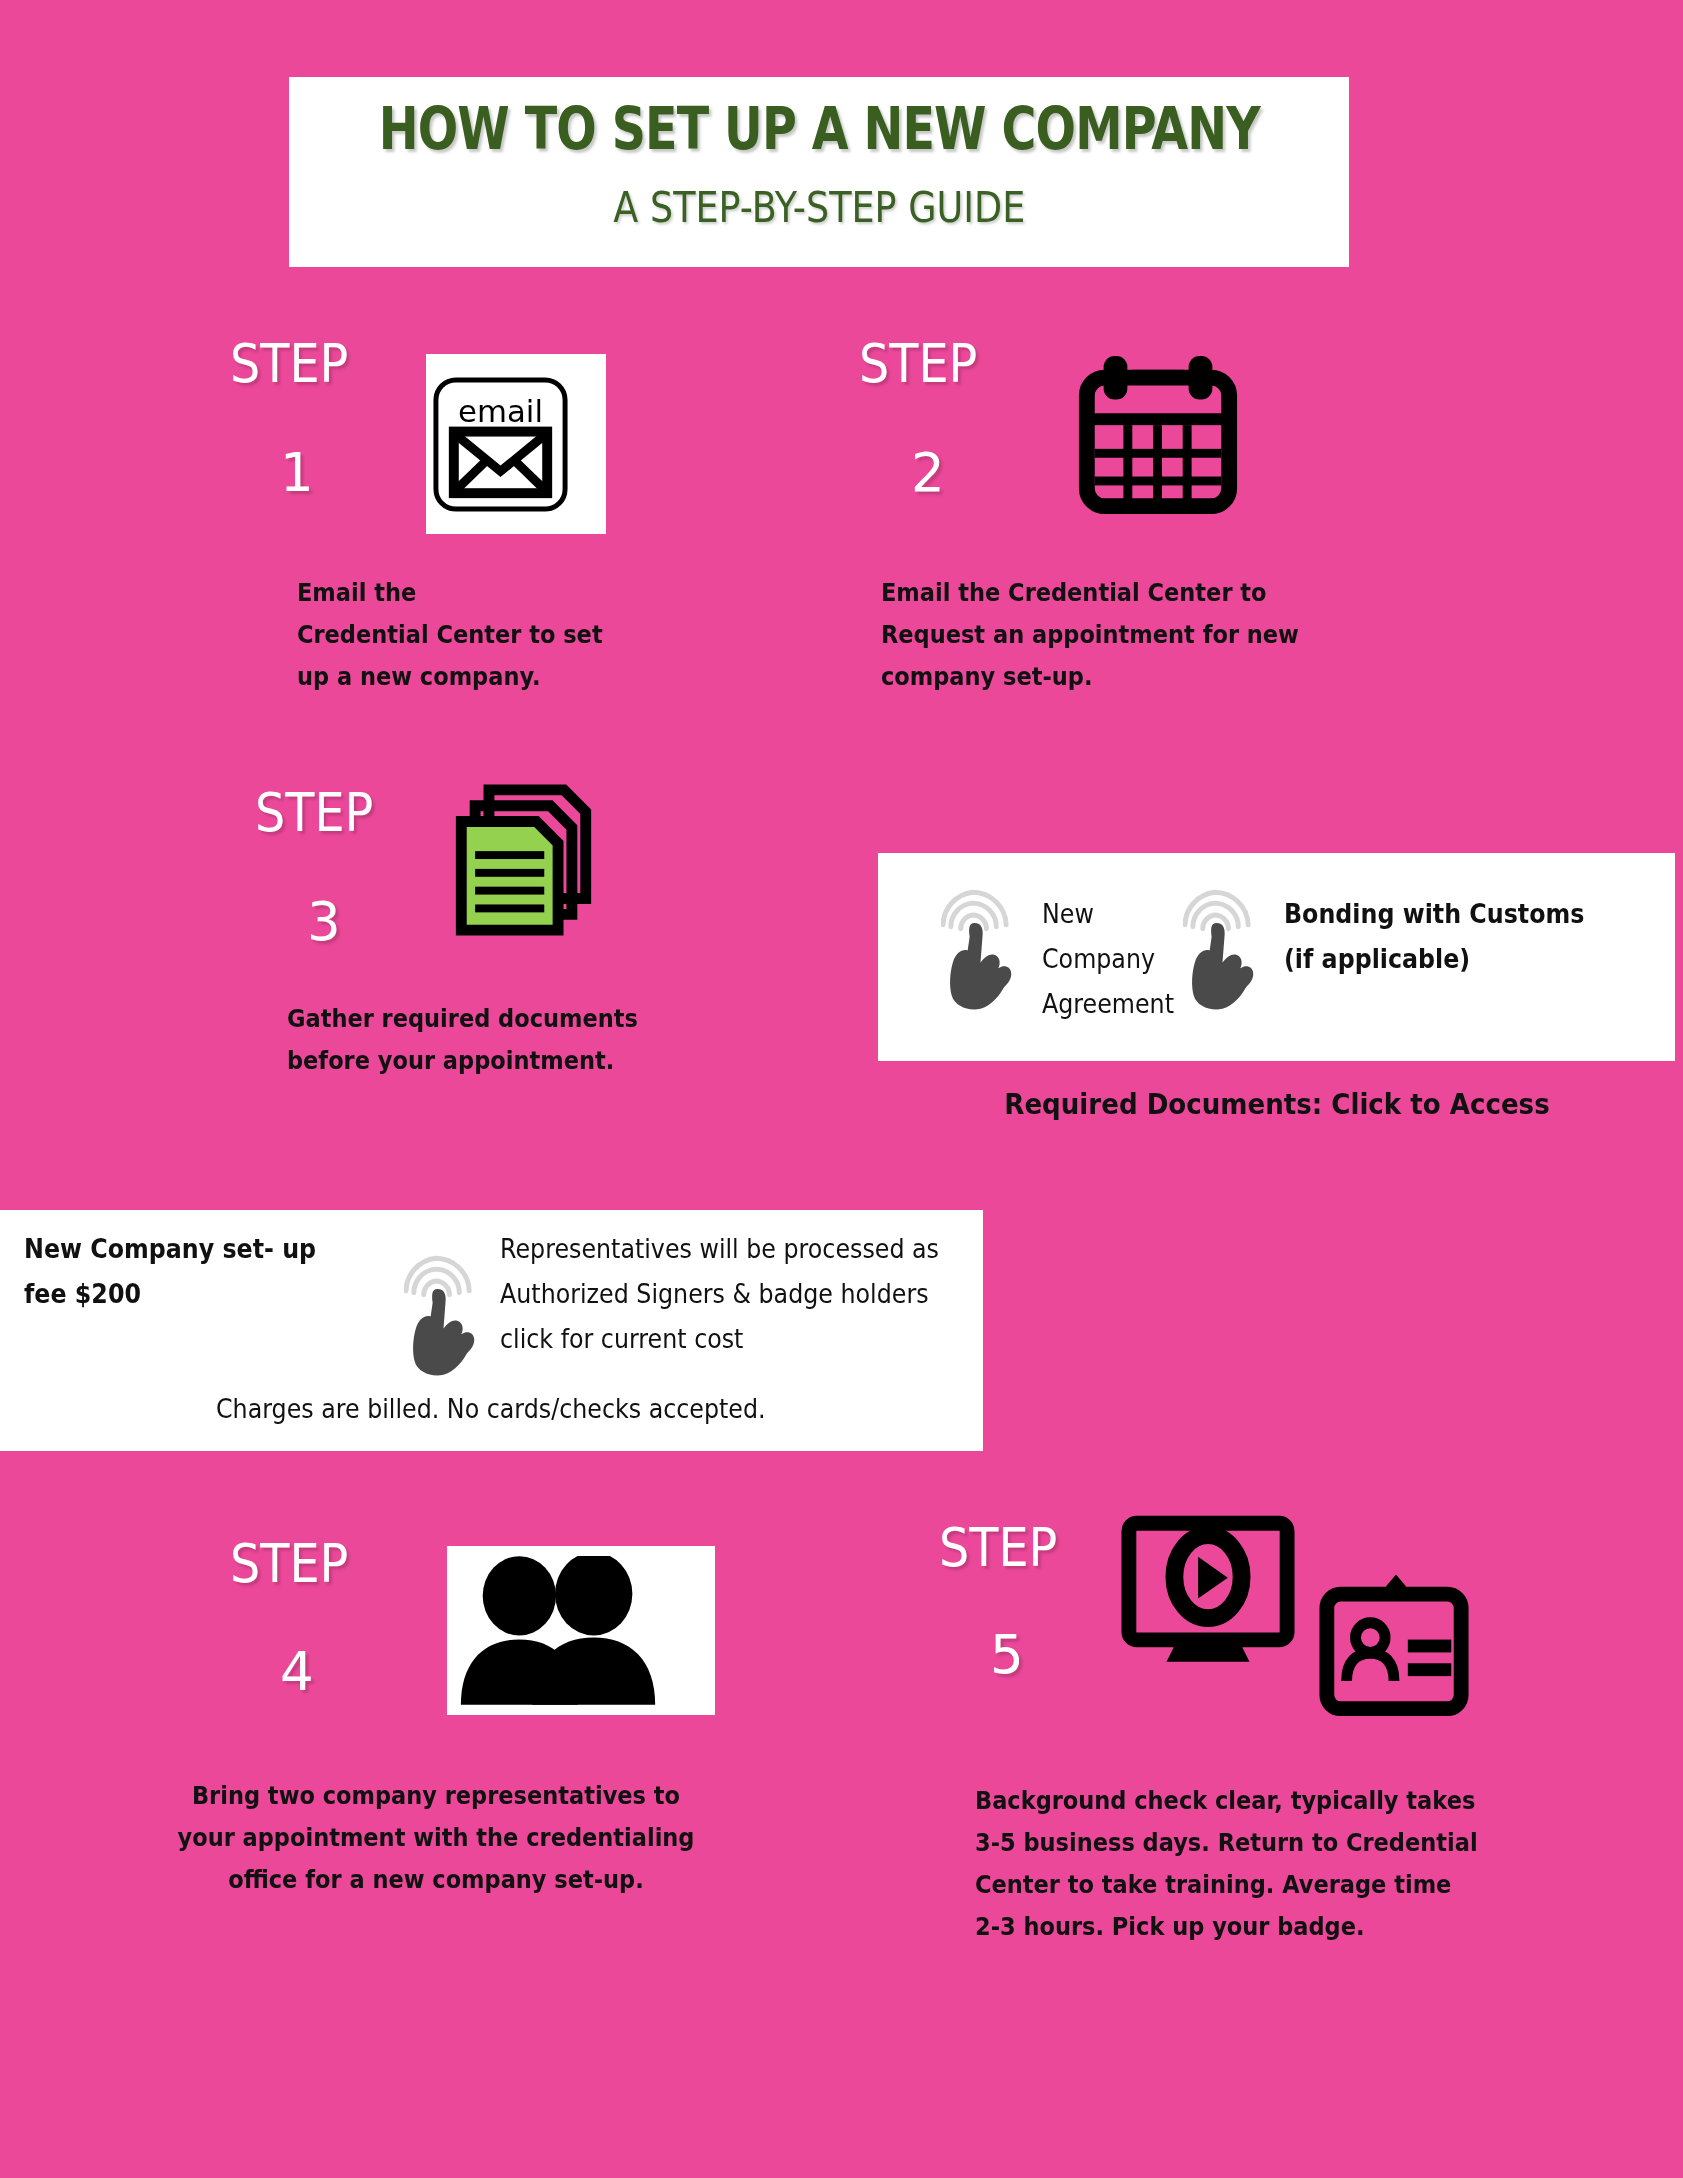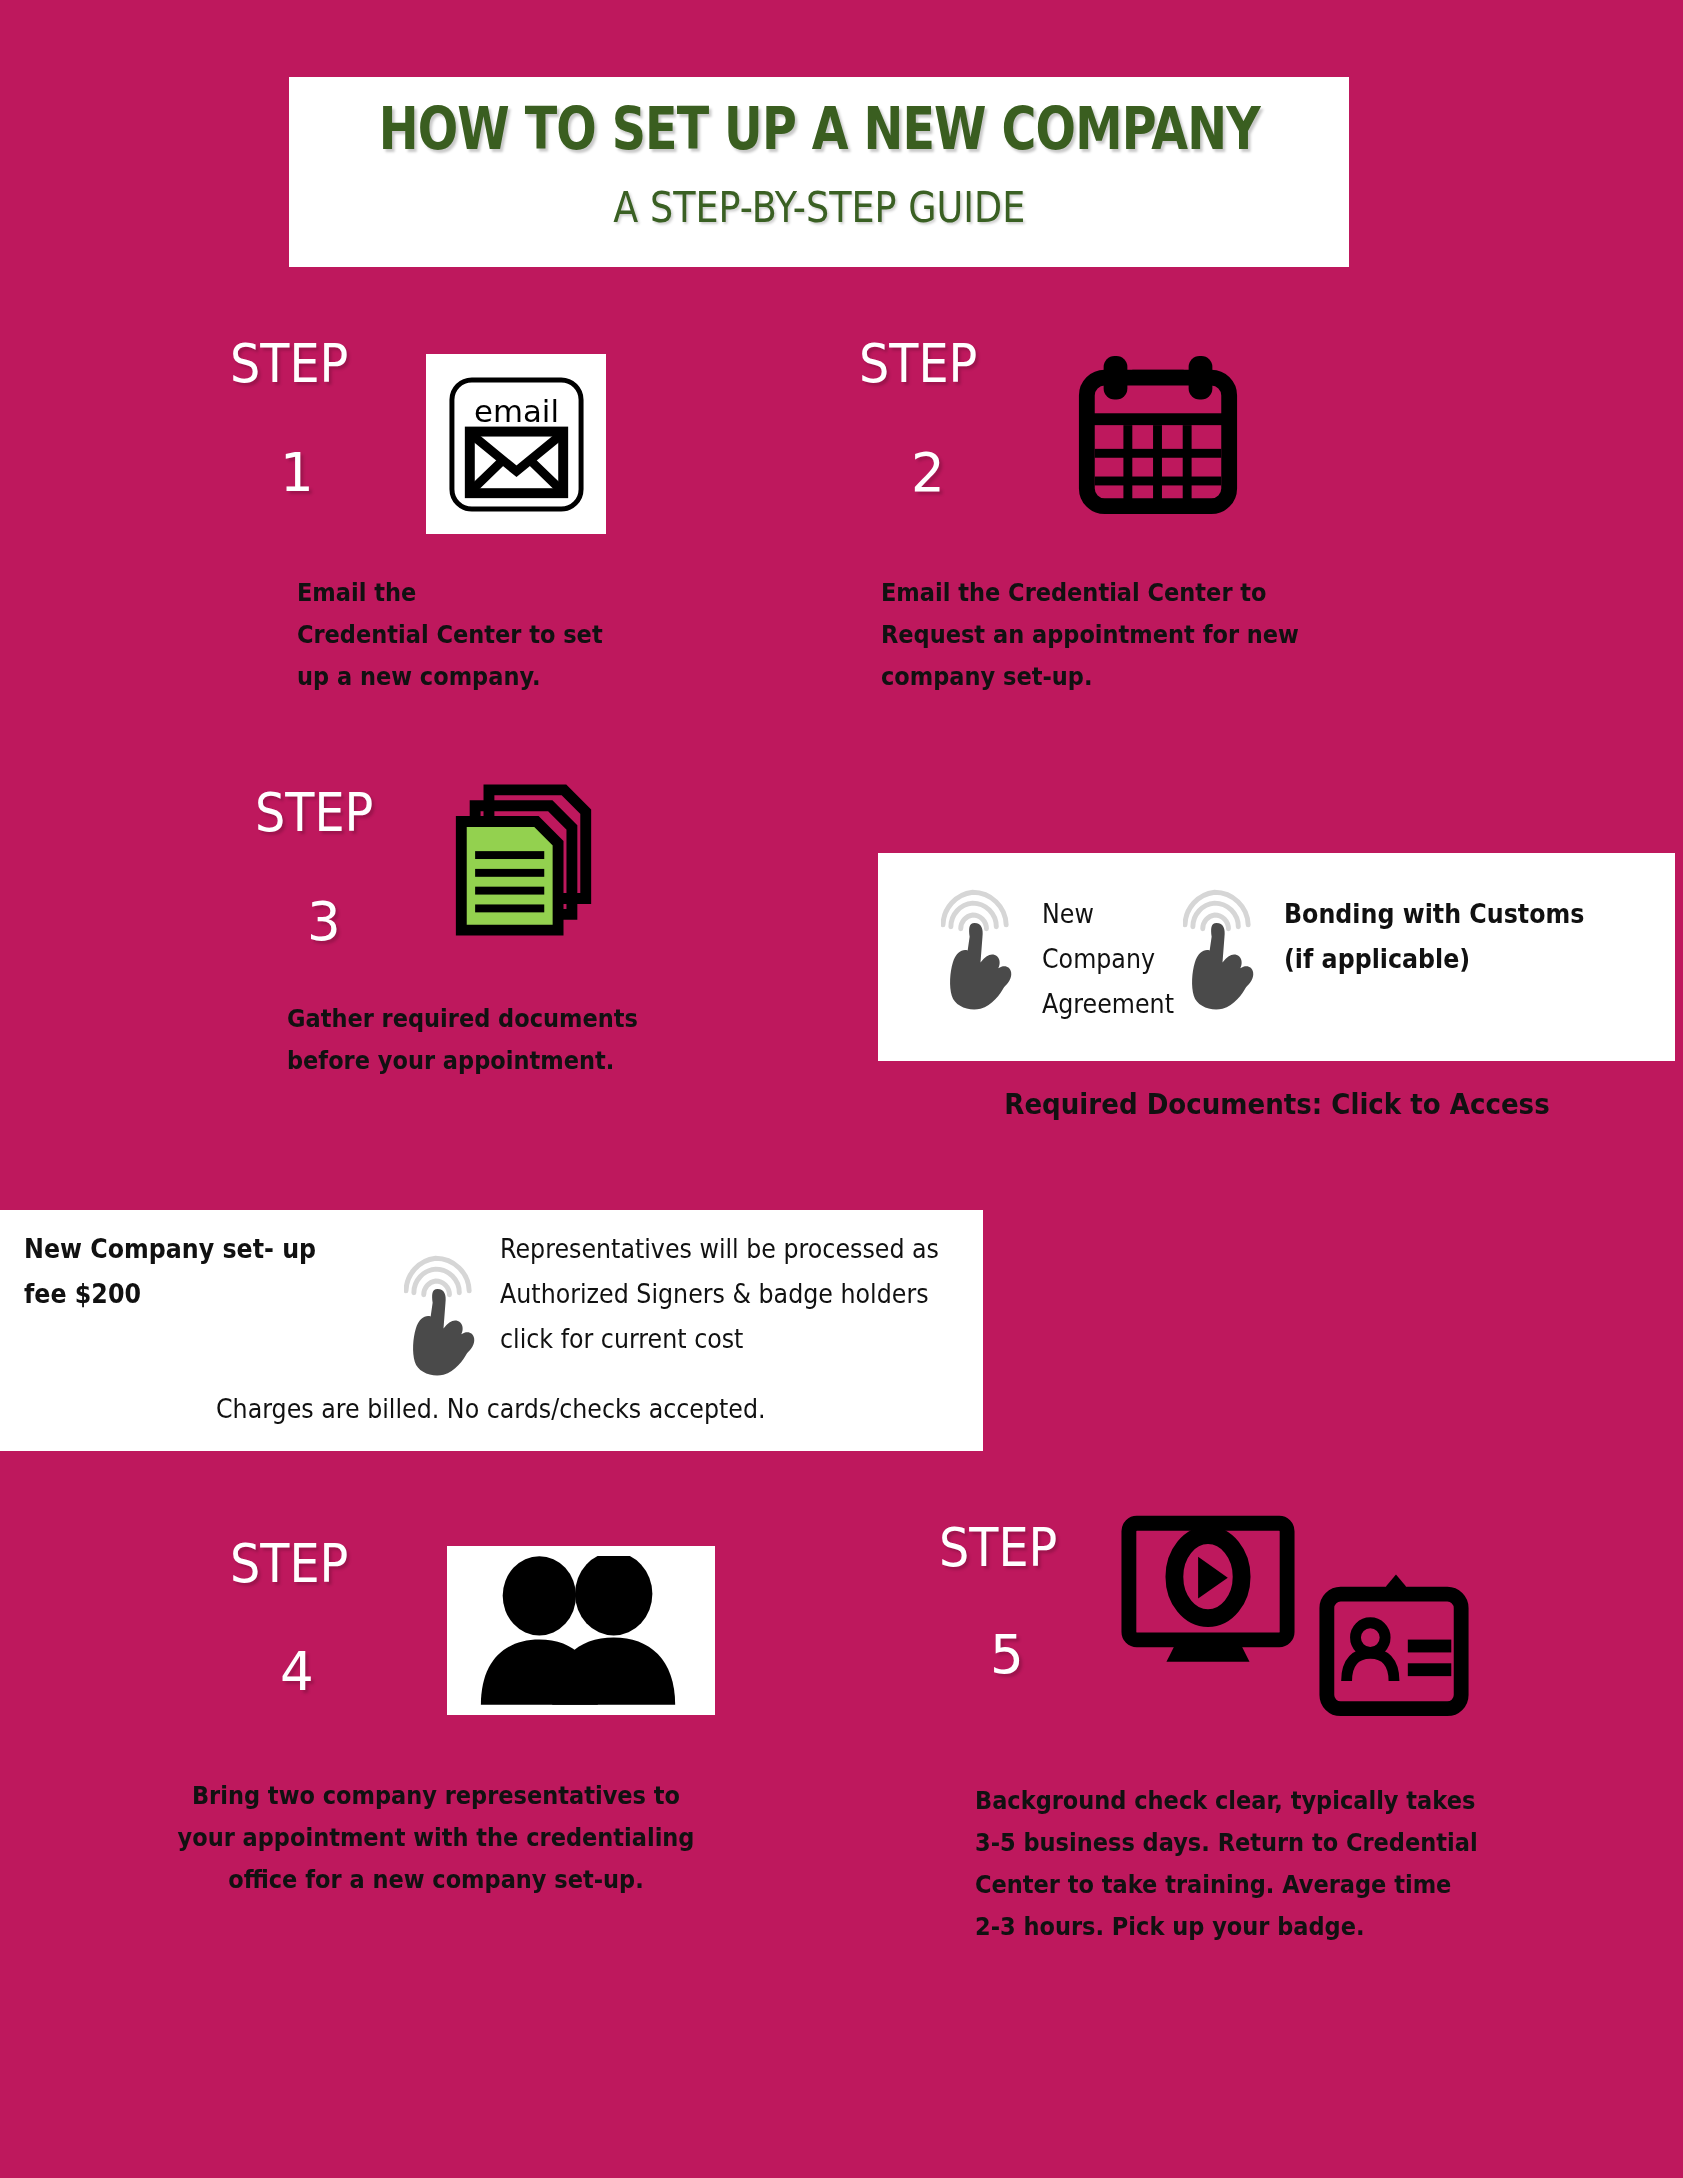--- a/index.html
+++ b/index.html
@@ -10,21 +10,21 @@
     width: 1683px;
     height: 2178px;
     background: #93d14f;
     font-family: "Liberation Sans", sans-serif;
     position: relative;
     overflow: hidden;
   }
   .page {
     position: absolute;
     inset: 0;
-    background: #be185d;
+    background: #ec4899;
   }
 
   
   .title-box {
     position: absolute;
     left: 289px;
     top: 77px;
     width: 1060px;
     height: 190px;
     background: #ffffff;
@@ -130,21 +130,20 @@
     white-space: nowrap;
     text-align: center;
   }
 
   
   .icon-white-box {
     position: absolute;
     background: #ffffff;
     display: flex;
     align-items: center;
-    justify-content: center;
   }
   .icon-plain {
     position: absolute;
   }
   svg { display: block; }
 </style>
 </head>
 <body>
 
 <div class="page">

